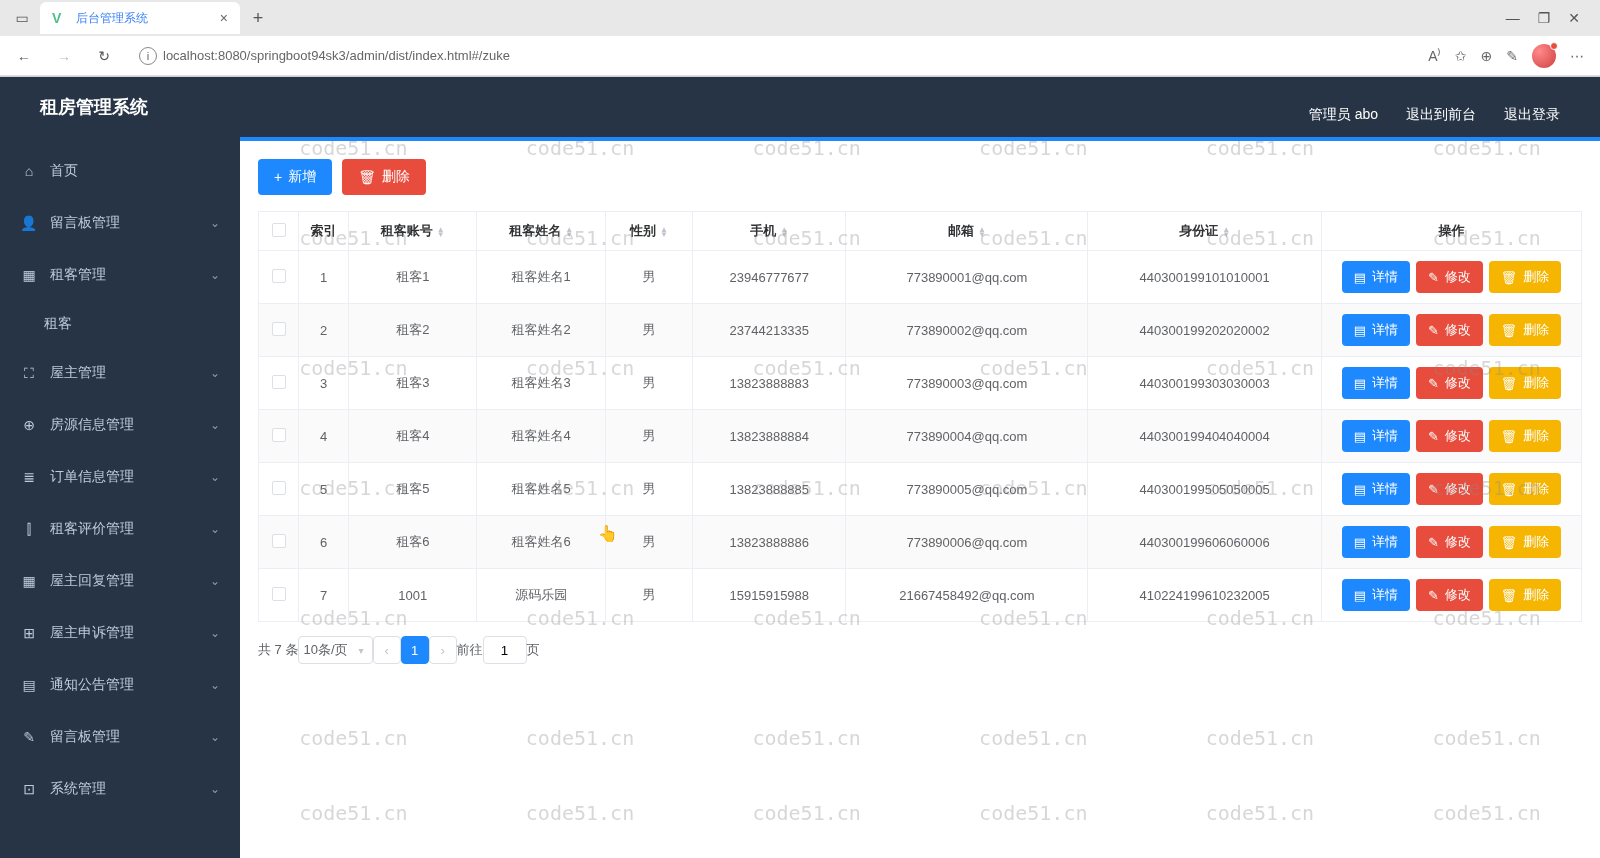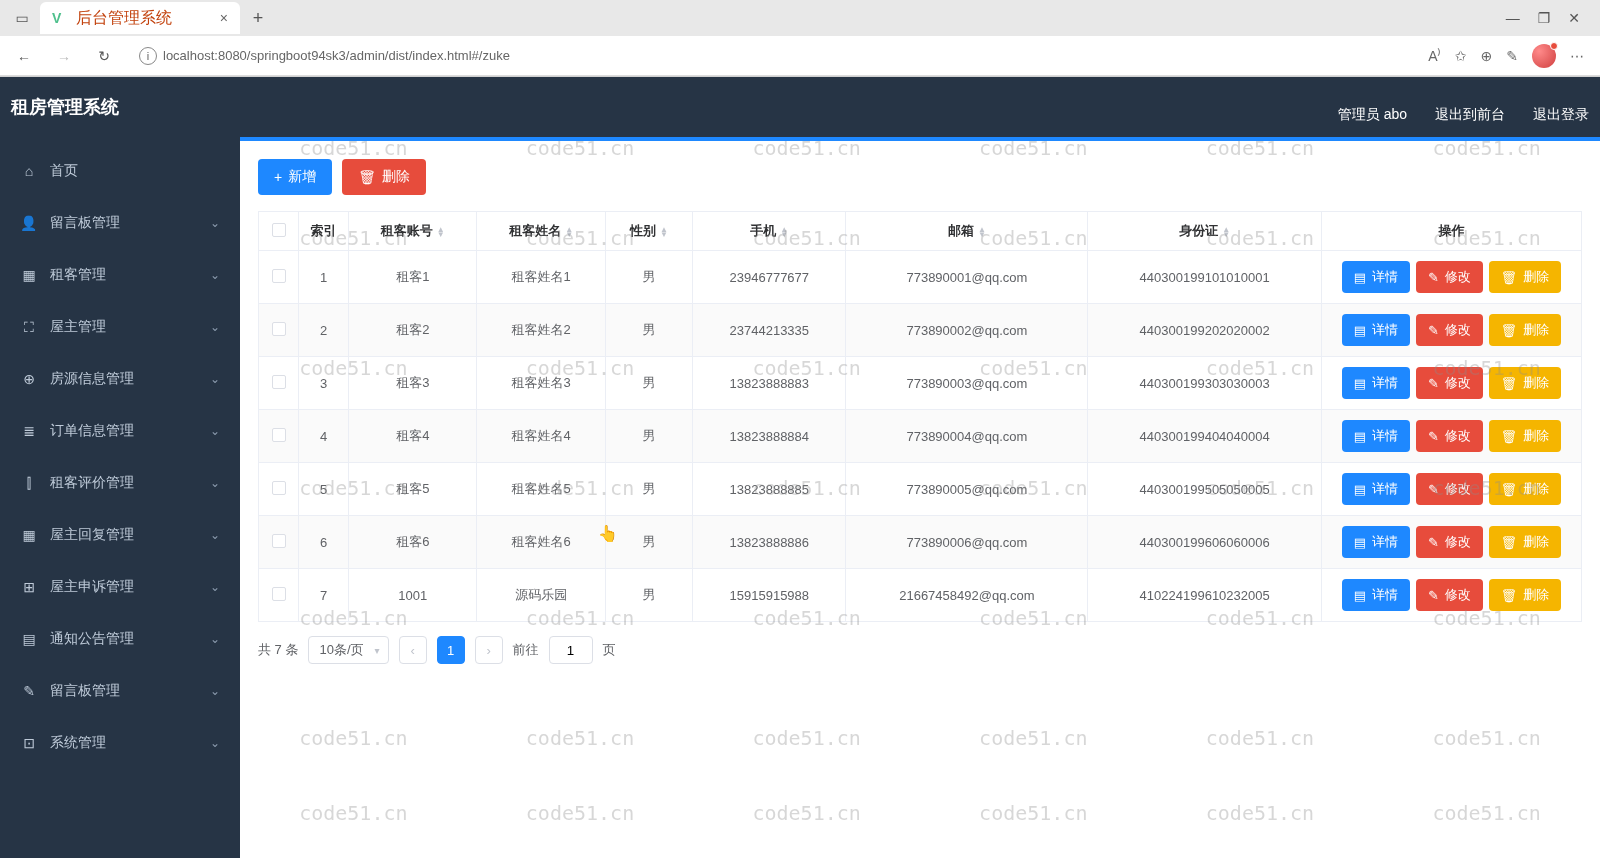--- a/index.html
+++ b/index.html
@@ -4,38 +4,38 @@
   <style>
     * { margin: 0; padding: 0; box-sizing: border-box; }
     body { font-family: "Microsoft YaHei", Arial, sans-serif; font-size: 14px; color: #333; background: #f0f0f0; width: 1600px; height: 858px; overflow: hidden; }
     
     
     .browser-chrome { background: #e8e8e8; border-bottom: 1px solid #d0d0d0; }
     .tab-bar { display: flex; align-items: center; height: 36px; padding: 0 8px; gap: 4px; }
     .tab-icon-box { width: 28px; height: 28px; display: flex; align-items: center; justify-content: center; color: #555; }
     .tab { display: flex; align-items: center; background: #fff; height: 32px; padding: 0 12px; border-radius: 6px 6px 0 0; gap: 8px; min-width: 200px; }
     .tab .favicon { width: 16px; height: 16px; color: #4fc08d; font-weight: bold; }
-    .tab .title { font-size: 16px; color: #c2410c; flex: 1; }
+    .tab .title { font-size: 12px; color: #3b82f6; flex: 1; }
     .tab .close { color: #666; font-size: 14px; cursor: pointer; }
     .new-tab { width: 28px; height: 28px; display: flex; align-items: center; justify-content: center; color: #555; font-size: 18px; cursor: pointer; }
     .window-controls { margin-left: auto; display: flex; gap: 18px; padding-right: 12px; color: #555; }
     .window-controls span { cursor: pointer; font-size: 14px; }
     
     .address-bar { display: flex; align-items: center; height: 40px; padding: 0 8px; gap: 8px; background: #fff; border-bottom: 1px solid #ddd; }
     .nav-btn { width: 32px; height: 32px; display: flex; align-items: center; justify-content: center; color: #555; cursor: pointer; border-radius: 4px; }
     .nav-btn.disabled { color: #bbb; }
     .url-box { flex: 1; display: flex; align-items: center; gap: 6px; padding: 0 10px; height: 30px; border: 1px solid transparent; border-radius: 15px; font-size: 13px; color: #666; }
     .url-box .info-icon { width: 18px; height: 18px; border: 1px solid #888; border-radius: 50%; display: flex; align-items: center; justify-content: center; font-size: 11px; }
     .addr-icons { display: flex; gap: 14px; align-items: center; color: #666; padding: 0 8px; }
     .addr-icons span { cursor: pointer; }
     .avatar { width: 24px; height: 24px; border-radius: 50%; background: radial-gradient(circle at 30% 30%, #ff8a8a, #d04040); position: relative; }
     .avatar .dot { position: absolute; top: -2px; right: -2px; width: 8px; height: 8px; background: #e74c3c; border-radius: 50%; border: 1px solid #fff; }
     
     
-    .app-header { background: #263445; color: #fff; height: 60px; display: flex; align-items: center; padding: 0 11px; }
+    .app-header { background: #263445; color: #fff; height: 60px; display: flex; align-items: center; padding: 0 40px; }
     .app-title { font-size: 18px; font-weight: 600; }
     .header-right { margin-left: auto; display: flex; gap: 28px; font-size: 14px; margin-top: 16px; }
     .header-right span { cursor: pointer; }
     
     
     .app-body { display: flex; height: calc(858px - 36px - 40px - 60px); }
     .sidebar { width: 240px; background: #263445; color: #bfcbd9; overflow-y: auto; padding-top: 8px; }
     .side-item { display: flex; align-items: center; height: 52px; padding: 0 20px; gap: 12px; cursor: pointer; font-size: 14px; position: relative; }
     .side-item .chev { margin-left: auto; font-size: 12px; color: #8a9aad; }
     .side-sub { padding-left: 44px; height: 46px; display: flex; align-items: center; font-size: 14px; color: #bfcbd9; cursor: pointer; }
@@ -54,22 +54,22 @@
     
     .data-table { width: 100%; border-collapse: collapse; border: 1px solid #ebeef5; }
     .data-table th, .data-table td { border: 1px solid #ebeef5; padding: 10px 8px; text-align: center; font-size: 13px; color: #606266; }
     .data-table th { background: #fff; font-weight: 600; color: #303133; position: relative; }
     .data-table tbody tr:nth-child(even) { background: #fafafa; }
     .sort-caret { display: inline-flex; flex-direction: column; vertical-align: middle; margin-left: 4px; line-height: 5px; font-size: 8px; color: #c0c4cc; }
     .checkbox { width: 14px; height: 14px; border: 1px solid #dcdfe6; border-radius: 2px; display: inline-block; background: #fff; cursor: pointer; }
     .op-btns { display: flex; gap: 6px; justify-content: center; }
     
     
-    .pagination { display: flex; align-items: center; gap: 10px; margin-top: 14px; font-size: 13px; color: #606266; }
-    .page-select { height: 28px; border: 1px solid #dcdfe6; border-radius: 4px; padding: 0 24px 0 10px; background: #fff; position: relative; display: inline-flex; align-items: center; cursor: pointer; }
+    .pagination { display: flex; align-items: center; margin-top: 14px; font-size: 13px; color: #606266; }
+    .page-select { height: 28px; border: 1px solid #dcdfe6; border-radius: 4px; padding: 0 24px 0 4px; background: #fff; position: relative; display: inline-flex; align-items: center; cursor: pointer; }
     .page-select::after { content: "▾"; position: absolute; right: 8px; color: #c0c4cc; font-size: 10px; }
     .page-btn { width: 28px; height: 28px; border: 1px solid #dcdfe6; border-radius: 4px; background: #fff; display: inline-flex; align-items: center; justify-content: center; cursor: pointer; color: #606266; }
     .page-btn.active { background: #1e88ff; color: #fff; border-color: #1e88ff; }
     .page-btn.disabled { color: #c0c4cc; }
     .page-input { width: 44px; height: 28px; border: 1px solid #dcdfe6; border-radius: 4px; text-align: center; }
     
     .watermark-row { position: absolute; left: 0; right: 0; display: flex; justify-content: space-around; color: rgba(140,140,140,0.35); font-size: 20px; pointer-events: none; font-family: monospace; z-index: 5; }
     .watermark-big { position: absolute; left: 50%; transform: translateX(-50%); color: #ff2a2a; font-size: 34px; font-weight: 600; pointer-events: none; z-index: 6; font-family: "Microsoft YaHei", monospace; white-space: nowrap; }
     
     .cursor { position: absolute; left: 358px; top: 383px; font-size: 16px; z-index: 10; pointer-events: none; }
@@ -131,20 +131,21 @@
       <div class="side-item">
         <span class="side-icon">👤</span>
         <span>留言板管理</span>
         <span class="chev">⌄</span>
       </div>
       <div class="side-item">
         <span class="side-icon">▦</span>
         <span>租客管理</span>
         <span class="chev">⌄</span>
       </div>
+      <div class="side-sub">租客</div>
       <div class="side-item">
         <span class="side-icon">⛶</span>
         <span>屋主管理</span>
         <span class="chev">⌄</span>
       </div>
       <div class="side-item">
         <span class="side-icon">⊕</span>
         <span>房源信息管理</span>
         <span class="chev">⌄</span>
       </div>

